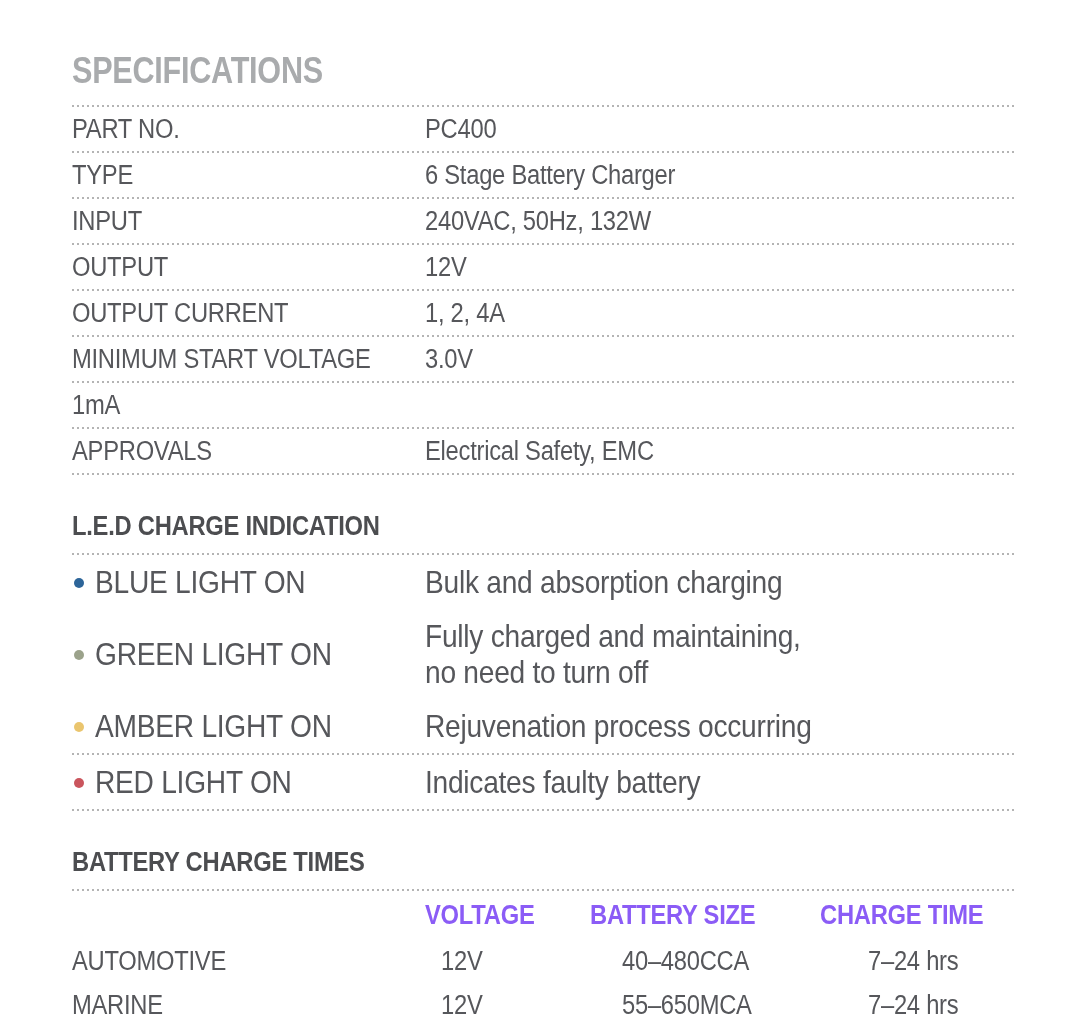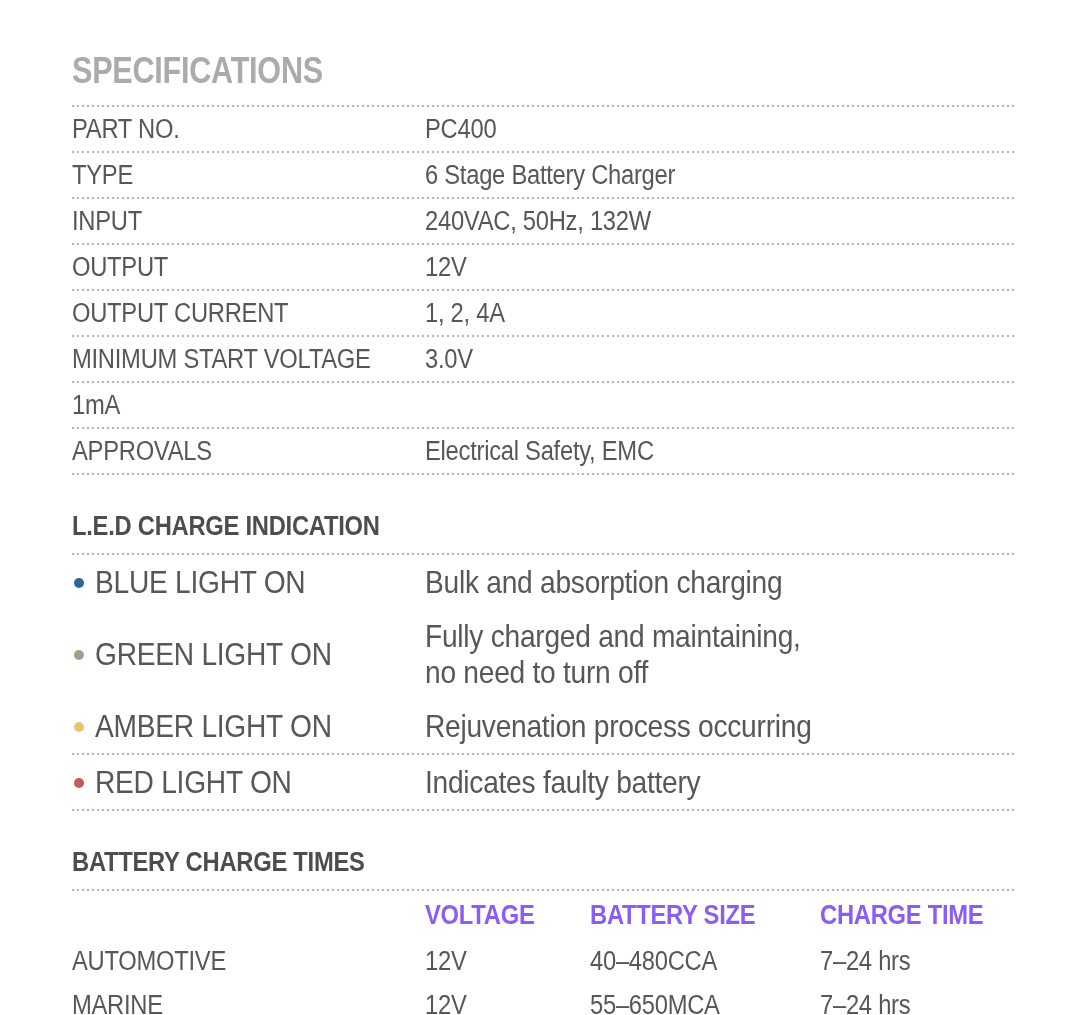--- a/index.html
+++ b/index.html
@@ -53,21 +53,21 @@
   .bullet {
     width: 10px; height: 10px; border-radius: 50%;
     margin: 2px 11px 0 2px; flex: 0 0 auto;
   }
   .led-desc { flex: 1 1 auto; line-height: 36px; }
   .led-row .led-label .t { line-height: 36px; }
 
   
   .charge-header-row, .charge-row { display: flex; align-items: center; font-size: 27px; }
   .charge-header-row { height: 48px; font-weight: bold; color: #8b5cf6; }
-  .charge-row { height: 44px; }
+  .charge-row { height: 44px; gap: 16px; }
   .col-name { flex: 0 0 353px; }
   .col-voltage { flex: 0 0 165px; }
   .col-size { flex: 0 0 230px; }
   .col-time { flex: 1 1 auto; }
 </style>
 </head>
 <body>
 
 <div class="page">
 

